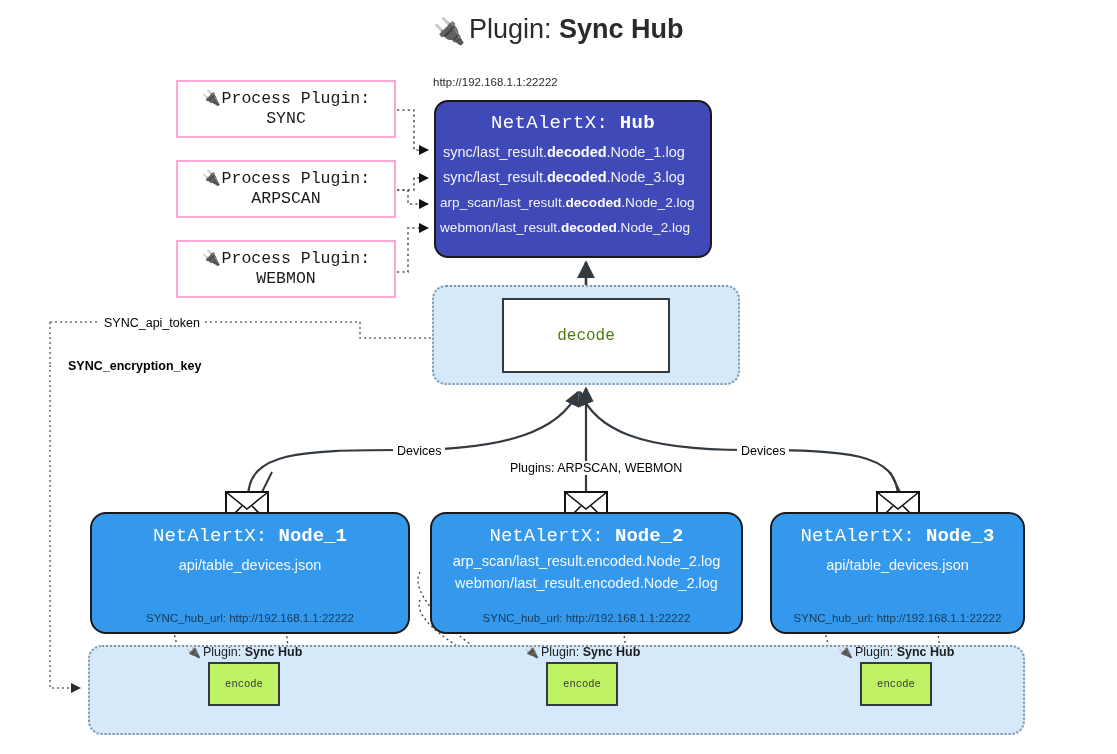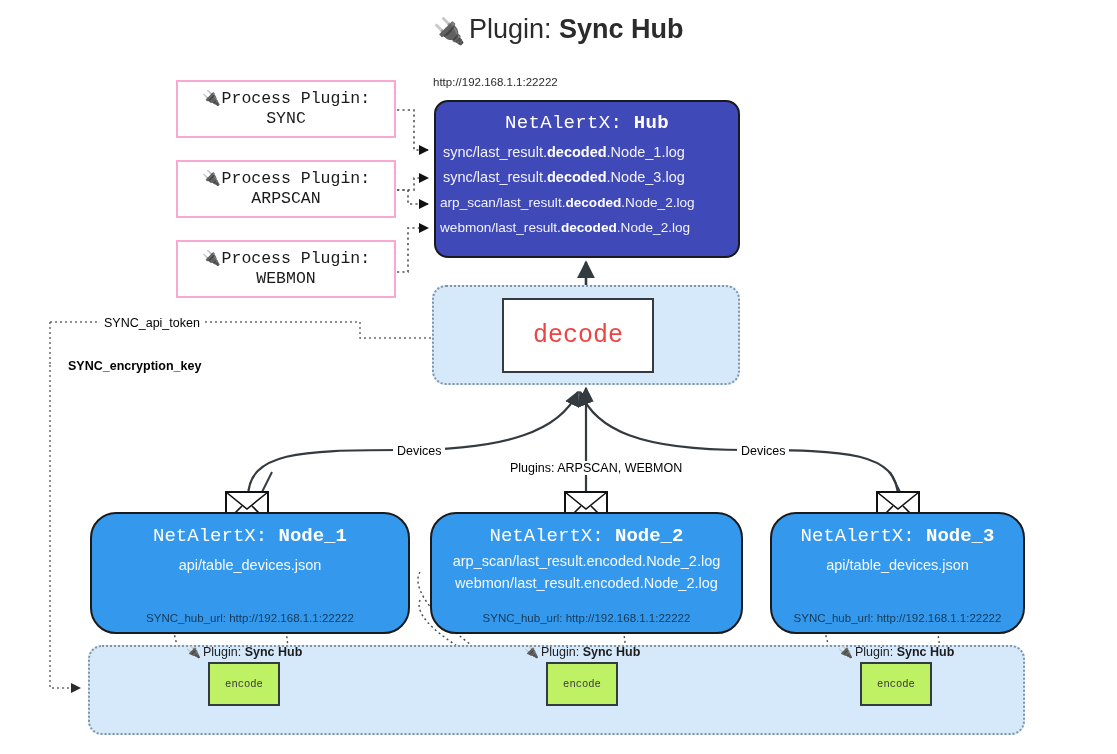--- a/index.html
+++ b/index.html
@@ -35,21 +35,21 @@
     font-size:16.5px;color:#1a1a1a;
     display:flex;flex-direction:column;align-items:center;justify-content:center;
     line-height:1.22;
   }
   .proc-box .l1{white-space:nowrap;}
   .proc-box .l2{white-space:nowrap;}
   .proc-box .plug{font-family:"DejaVu Sans",sans-serif;font-size:15px;margin-right:1px;}
 
   
   #hub{
-    left:434px;top:100px;width:306px;height:158px;
+    left:434px;top:100px;width:278px;height:158px;
     background:#4049b8;border:2px solid #1a1a1a;border-radius:14px;
     color:#ffffff;
   }
   #hub .hubtitle{
     text-align:center;margin-top:10px;
     font-family:"Liberation Mono","DejaVu Sans Mono",monospace;
     font-size:19px;letter-spacing:.3px;
   }
   #hub .hubtitle b{font-weight:bold;}
   #hub .loglines{margin-top:6px;}
@@ -58,30 +58,30 @@
   }
   #hub .logline b{font-weight:bold;color:#ffffff;}
   #hub .logline.wide{font-size:13.6px;padding-left:4px;}
 
   
   #decode-wrap{
     left:432px;top:285px;width:308px;height:100px;
     background:#d6e9fa;border:2px dotted #7f96a8;border-radius:14px;
   }
   #decode{
-    left:502px;top:298px;width:152px;height:75px;
+    left:502px;top:298px;width:168px;height:75px;
     background:#ffffff;border:2px solid #333a40;
     display:flex;align-items:center;justify-content:center;
     font-family:"Liberation Mono","DejaVu Sans Mono",monospace;
-    font-size:25px;color:#ef4444;
+    font-size:16px;color:#4d7c0f;
   }
 
   
   .node-box{
-    background:#3498ec;border:2px solid #1a1a1a;border-radius:26px;
+    background:#3498ec;border:2px solid #1a1a1a;border-radius:16px;
     color:#ffffff;
   }
   .node-box .ntitle{
     text-align:center;margin-top:11px;
     font-family:"Liberation Mono","DejaVu Sans Mono",monospace;
     font-size:19px;
   }
   .node-box .ntitle b{font-weight:bold;}
   .node-box .npath{
     text-align:center;font-size:14.5px;color:#f4f9ff;margin-top:10px;white-space:nowrap;

